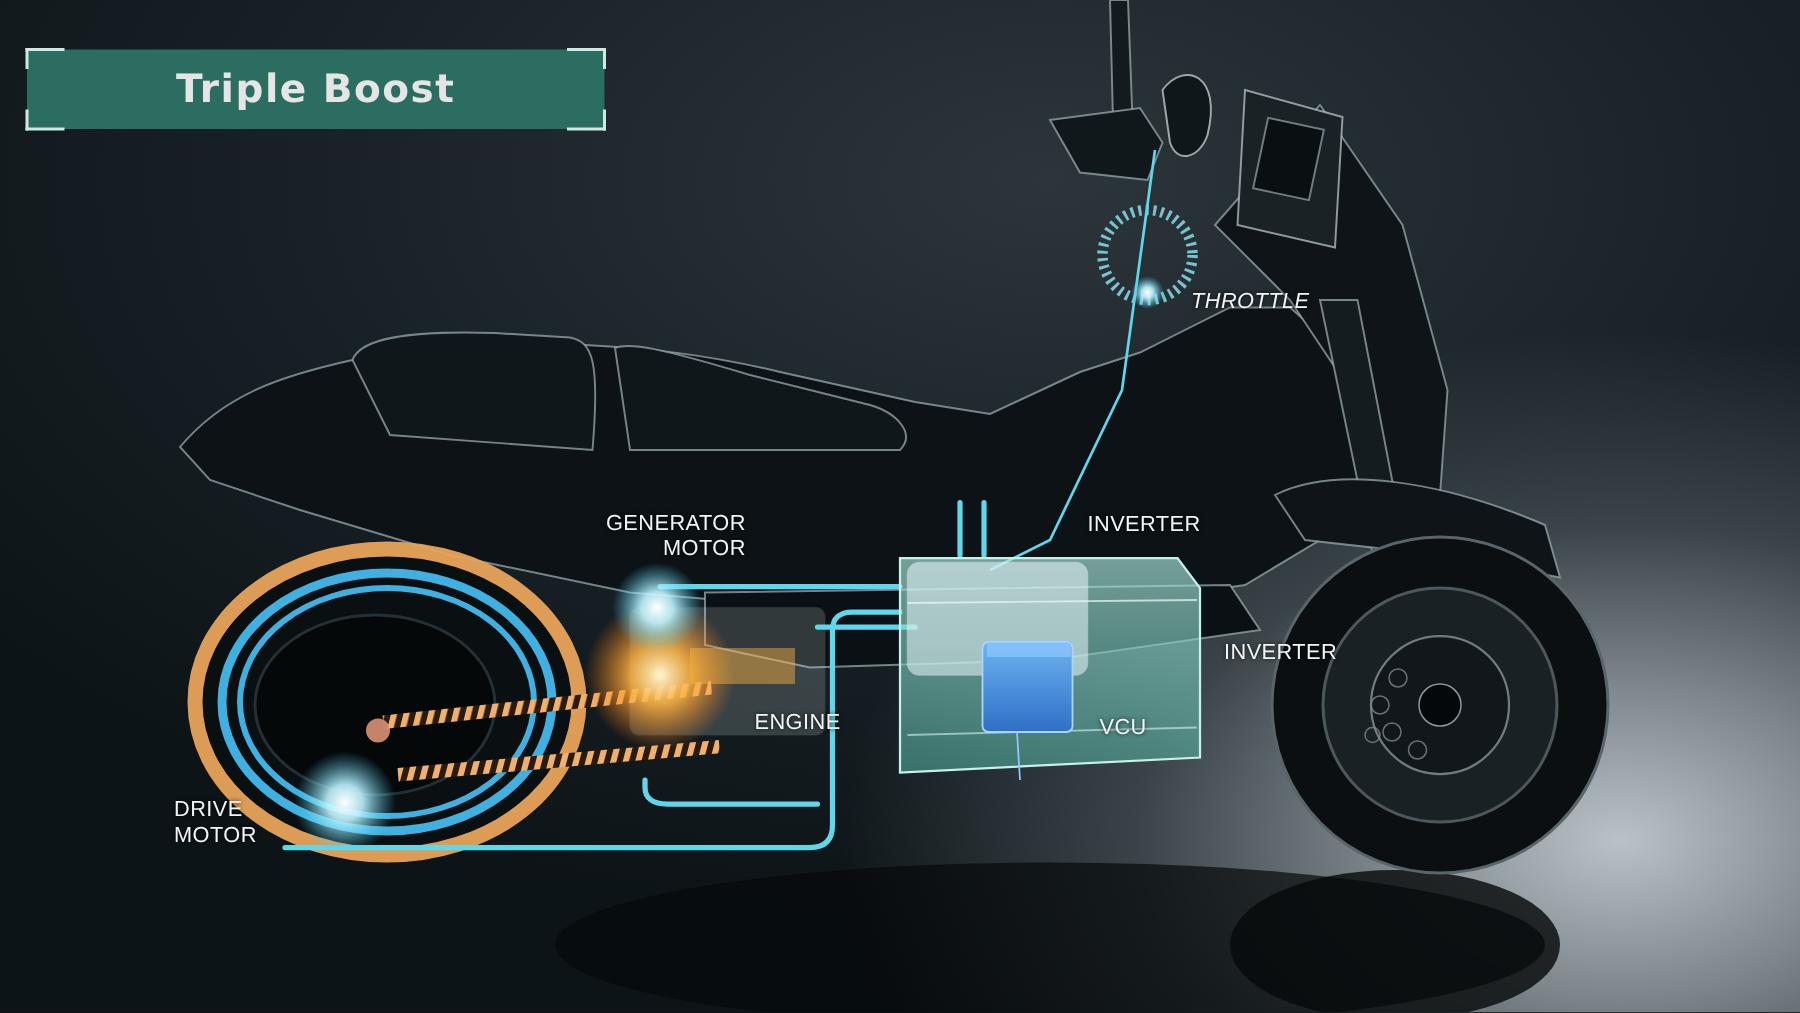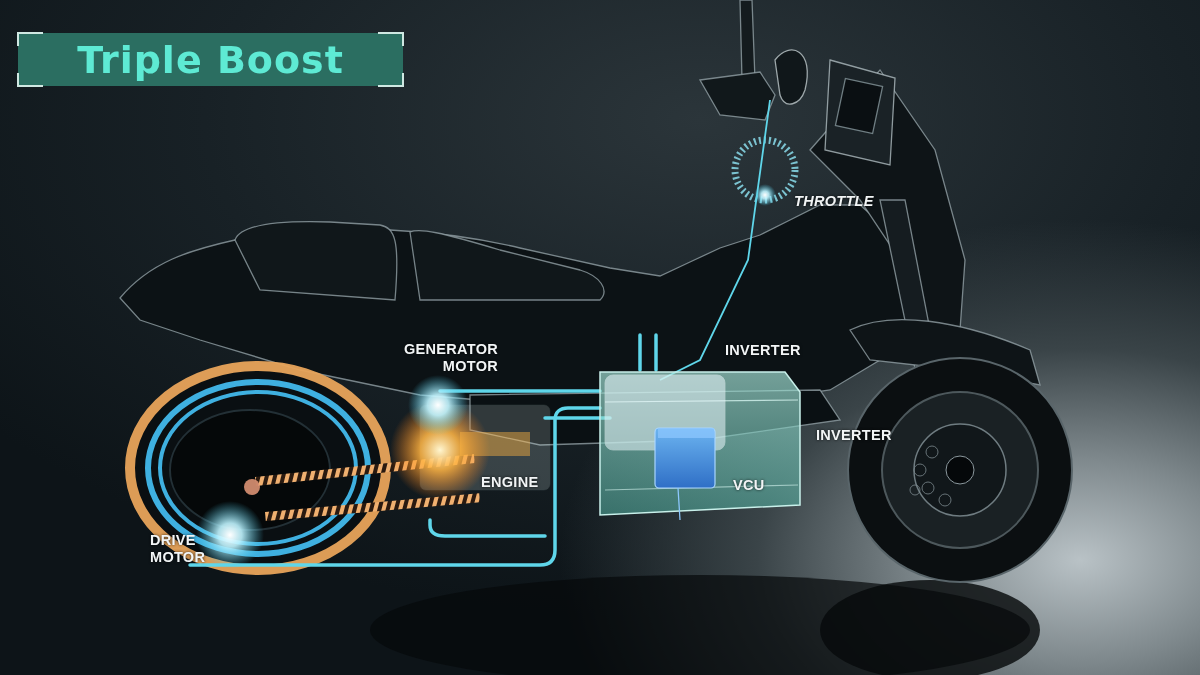--- a/index.html
+++ b/index.html
@@ -18,30 +18,30 @@
       position: absolute; left: 18px; top: 33px; width: 385px; height: 53px;
       background: #2b6e61;
       display: flex; align-items: center; justify-content: center;
     }
     .title-banner .corner { position: absolute; width: 26px; height: 14px; border-color: #cfe8e2; border-style: solid; border-width: 0; }
     .title-banner .c-tl { left: -1px; top: -1px; border-top-width: 2px; border-left-width: 2px; }
     .title-banner .c-tr { right: -1px; top: -1px; border-top-width: 2px; border-right-width: 2px; }
     .title-banner .c-bl { left: -1px; bottom: -1px; border-bottom-width: 2px; border-left-width: 2px; }
     .title-banner .c-br { right: -1px; bottom: -1px; border-bottom-width: 2px; border-right-width: 2px; }
     .title-text {
-      color: #5eead4; font-family: "DejaVu Sans", sans-serif; font-size: 38px; font-weight: bold;
+      color: #e5e5e5; font-family: "DejaVu Sans", sans-serif; font-size: 26px; font-weight: bold;
       letter-spacing: 1px;
       text-align: center;
     }
 
     svg.illus { position: absolute; left: 0; top: 0; }
 
     .label {
       position: absolute; color: #f2f5f6; font-family: "Liberation Sans", sans-serif;
-      font-size: 14.5px; font-weight: bold; line-height: 17px; letter-spacing: 0.3px;
+      font-size: 14.5px; font-weight: normal; line-height: 17px; letter-spacing: 0.3px;
       text-shadow: 0 0 3px rgba(0,0,0,0.8);
     }
     .label.italic { font-style: italic; }
   </style>
 </head>
 <body>
 
 <div class="scene"></div>
 
 <svg class="illus" width="1200" height="675" viewBox="0 0 1200 675">
@@ -174,18 +174,18 @@
 <div class="label italic" style="left:794px; top:193px;">THROTTLE</div>
 
 <div class="label" style="left:404px; top:341px;text-align:right;">
   <div>GENERATOR</div>
   <div>MOTOR</div>
 </div>
 
 <div class="label" style="left:725px; top:342px;">INVERTER</div>
 <div class="label" style="left:816px; top:427px;">INVERTER</div>
 <div class="label" style="left:733px; top:477px;">VCU</div>
-<div class="label" style="left:481px; top:474px;">ENGINE</div>
+<div class="label" style="left:503px; top:474px;">ENGINE</div>
 
-<div class="label" style="left:116px; top:532px; text-align:left;margin-left:34px;">
+<div class="label" style="left:116px; top:532px; text-align:left;">
   <div>DRIVE</div>
   <div>MOTOR</div>
 </div>
 
 </body></html>

